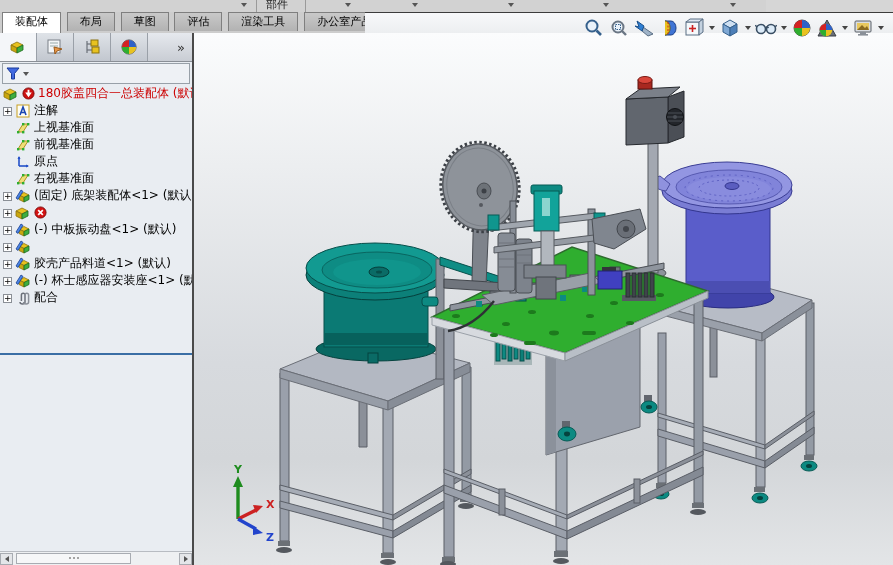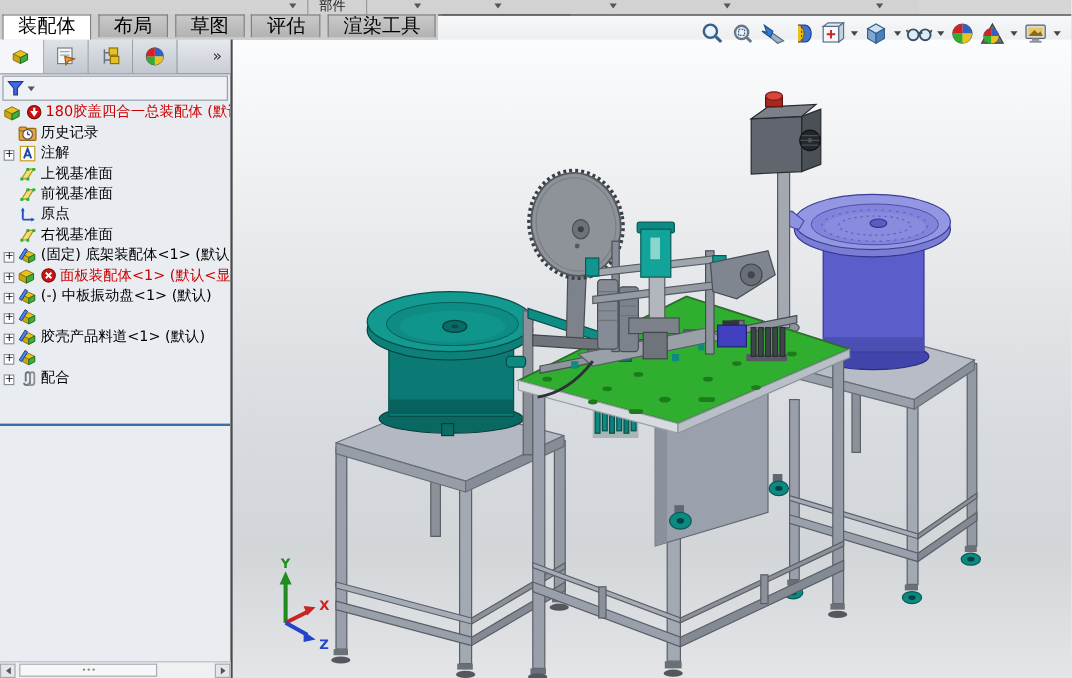--- a/index.html
+++ b/index.html
@@ -9,21 +9,21 @@
   
   .topstrip{position:absolute;left:0;top:0;width:766px;height:12px;background:#d2d2d2;overflow:hidden;}
   .topstrip .part-label{position:absolute;left:266px;top:-3px;font-size:11px;color:#222;}
   .tsep{position:absolute;top:0;width:1px;height:12px;background:#9a9a9a;}
   .caret{display:inline-block;width:0;height:0;border-left:3px solid transparent;border-right:3px solid transparent;border-top:4px solid #555;}
   .topstrip .caret{position:absolute;top:3px;}
   
   .tabrow{position:absolute;left:0;top:12px;width:893px;height:21px;background:#cdcdcd;border-bottom:1px solid #8a8a8a;}
   .rtab{position:relative;display:inline-block;height:18px;line-height:18px;padding:0 12px;margin-left:2px;
         background:linear-gradient(#c9c9c9,#b2b2b2);border:1px solid #7f7f7f;border-bottom:none;
-        font-size:16px;color:#000;vertical-align:top;cursor:default;}
+        font-size:11px;color:#000;vertical-align:top;cursor:default;}
   .rtab.active{background:#ffffff;height:20px;z-index:3;}
   .tabrow-right{position:absolute;left:365px;top:0px;width:528px;height:21px;
         background:linear-gradient(#f7f8fa,#eceef0);border-top:1px solid #3c3c3c;}
   
   .hud{position:absolute;right:8px;top:15px;height:26px;display:flex;align-items:center;gap:3px;z-index:5;}
   .hud .hicon{width:22px;height:22px;display:flex;align-items:center;justify-content:center;cursor:pointer;}
   .hud .caret{border-top-color:#444;margin:0 1px;}
   
   .left-panel{position:absolute;left:0;top:33px;width:194px;height:532px;background:#e9edf2;
       border-right:2px solid #4a4a4a;box-sizing:border-box;}
@@ -278,27 +278,20 @@
       <div class="trow">
         <svg class="ticon" width="16" height="14">
             <use href="#sym-assembly" width="16" height="14"></use>
           </svg>
         <svg class="ticon" width="13" height="13" style="flex-basis:13px">
             <use href="#sym-rebuild" width="13" height="13"></use>
           </svg>
         <span class="tlabel red">180胶盖四合一总装配体 (默认</span>
       </div>
       <div class="trow">
-        <span class="slot"></span>
-        <svg class="ticon" width="16" height="14">
-            <use href="#sym-history" width="16" height="14"></use>
-          </svg>
-        <span class="tlabel">历史记录</span>
-      </div>
-      <div class="trow">
         <span class="slot"><span class="expander">+</span></span>
         <svg class="ticon" width="16" height="14">
             <use href="#sym-annot" width="16" height="14"></use>
           </svg>
         <span class="tlabel">注解</span>
       </div>
       <div class="trow">
         <span class="slot"></span>
         <svg class="ticon" width="16" height="14">
             <use href="#sym-plane" width="16" height="14"></use>
@@ -334,21 +327,20 @@
         <span class="tlabel">(固定) 底架装配体&lt;1&gt; (默认</span>
       </div>
       <div class="trow">
         <span class="slot"><span class="expander">+</span></span>
         <svg class="ticon" width="16" height="14">
             <use href="#sym-assembly" width="16" height="14"></use>
           </svg>
         <svg class="ticon" width="13" height="13" style="flex-basis:13px">
             <use href="#sym-err" width="13" height="13"></use>
           </svg>
-        <span class="tlabel red">面板装配体&lt;1&gt; (默认&lt;显</span>
       </div>
       <div class="trow">
         <span class="slot"><span class="expander">+</span></span>
         <svg class="ticon" width="16" height="14">
             <use href="#sym-comp" width="16" height="14"></use>
           </svg>
         <span class="tlabel">(-) 中板振动盘&lt;1&gt; (默认)</span>
       </div>
       <div class="trow">
         <span class="slot"><span class="expander">+</span></span>
@@ -361,20 +353,21 @@
         <svg class="ticon" width="16" height="14">
             <use href="#sym-comp" width="16" height="14"></use>
           </svg>
         <span class="tlabel">胶壳产品料道&lt;1&gt; (默认)</span>
       </div>
       <div class="trow">
         <span class="slot"><span class="expander">+</span></span>
         <svg class="ticon" width="16" height="14">
             <use href="#sym-comp" width="16" height="14"></use>
           </svg>
+        <span class="tlabel">(-) 杯士感应器安装座&lt;1&gt; (默</span>
       </div>
       <div class="trow">
         <span class="slot"><span class="expander">+</span></span>
         <svg class="ticon" width="16" height="14">
             <use href="#sym-mates" width="16" height="14"></use>
           </svg>
         <span class="tlabel">配合</span>
       </div>
       <div class="splitter" style="top:268px"></div>
     </div>

